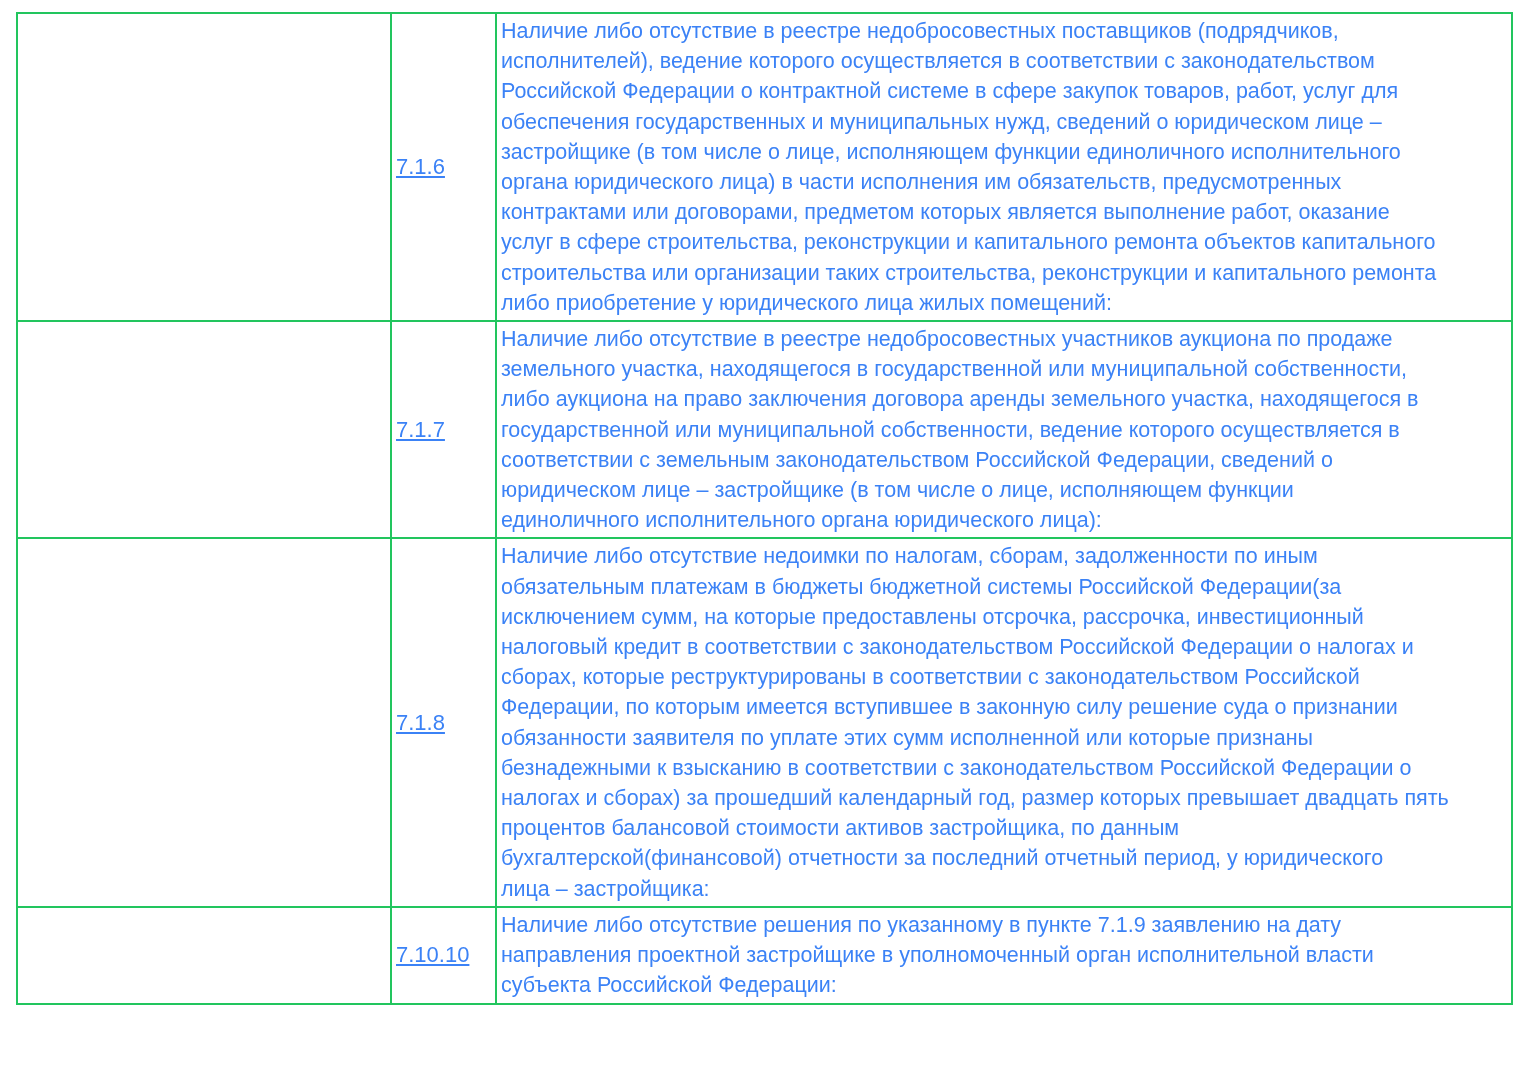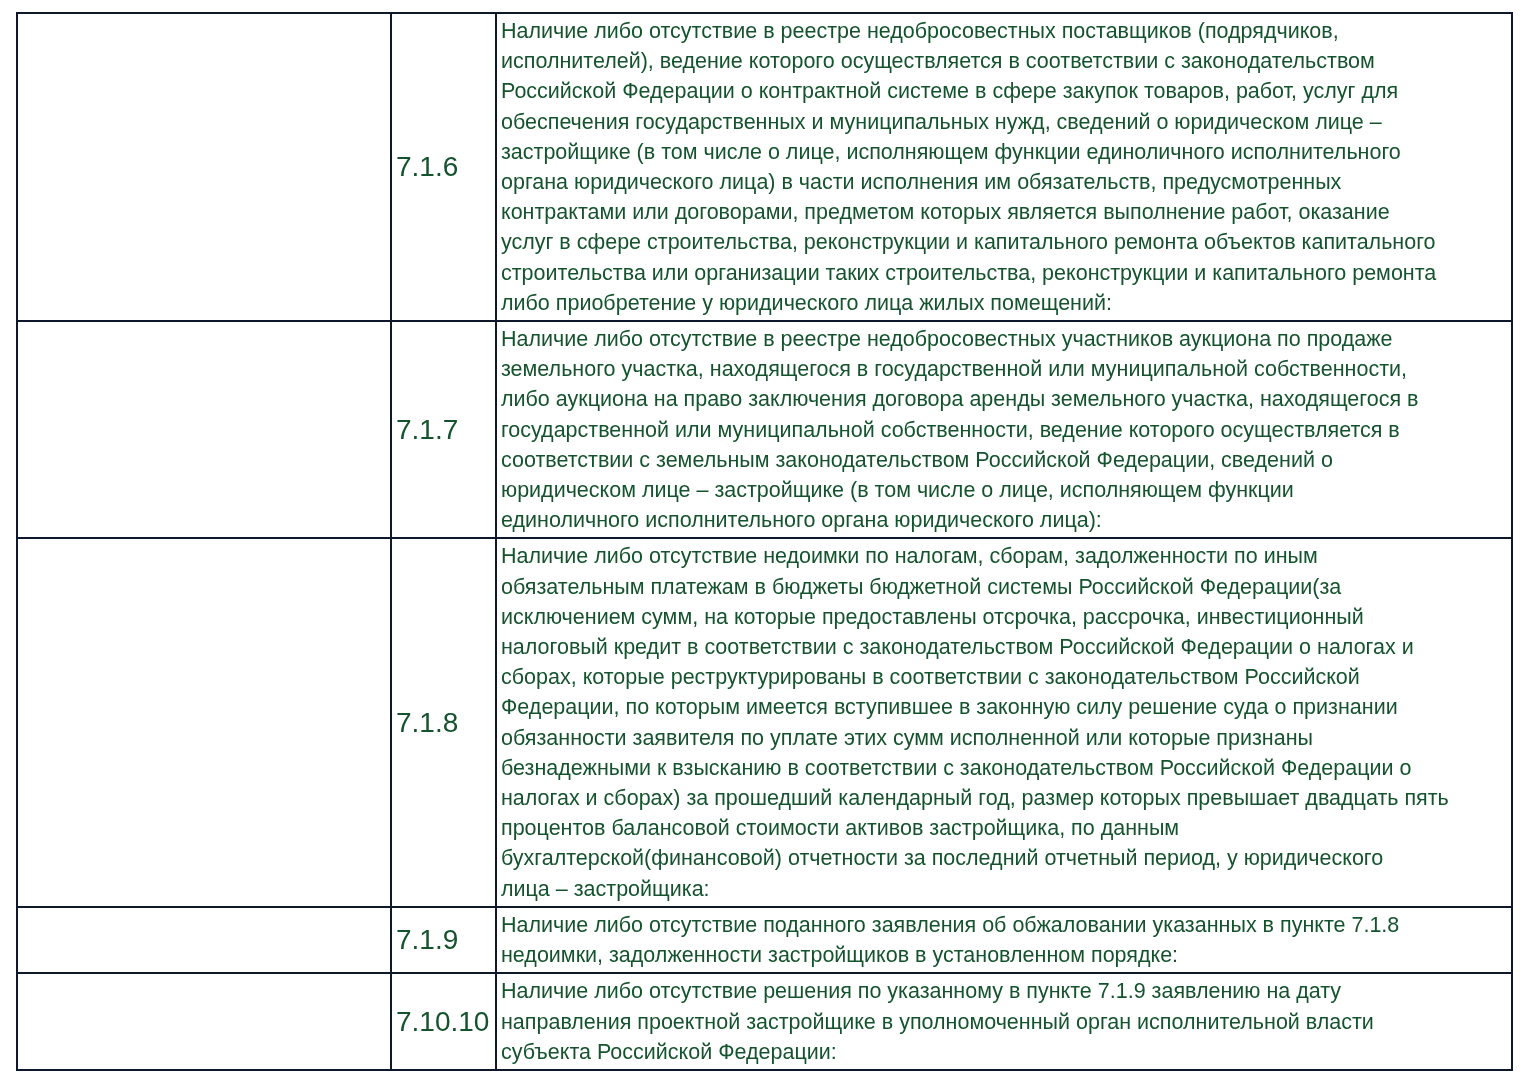--- a/index.html
+++ b/index.html
@@ -16,32 +16,33 @@
     font-family: "Liberation Sans", "DejaVu Sans", sans-serif;
     color: #000000;
   }
   table.doc-table {
     border-collapse: collapse;
     table-layout: fixed;
     margin: 12px 0 0 16px;
     width: 1495px;
   }
   table.doc-table td {
-    border: 2px solid #0f172a;
-    color: #14532d;
+    border: 2px solid #22c55e;
+    color: #3b82f6;
     overflow: hidden;
   }
   td.c-empty {
     
   }
   td.c-num {
     vertical-align: middle;
-    font-size: 28px;
+    font-size: 22px;
     padding: 1px 11px 1px 4px;
     line-height: 30px;
+    text-decoration: underline;
   }
   td.c-text {
     vertical-align: middle;
     font-size: 21.5px;
     line-height: 30.2px;
     padding: 2px 2px 2px 4px;
     white-space: pre-line;
   }
 </style>
 </head>
@@ -91,26 +92,20 @@
 Федерации, по которым имеется вступившее в законную силу решение суда о признании
 обязанности заявителя по уплате этих сумм исполненной или которые признаны
 безнадежными к взысканию в соответствии с законодательством Российской Федерации о
 налогах и сборах) за прошедший календарный год, размер которых превышает двадцать пять
 процентов балансовой стоимости активов застройщика, по данным
 бухгалтерской(финансовой) отчетности за последний отчетный период, у юридического
 лица – застройщика:</td>
       </tr>
       <tr>
         <td class="c-empty"></td>
-        <td class="c-num">7.1.9</td>
-        <td class="c-text">Наличие либо отсутствие поданного заявления об обжаловании указанных в пункте 7.1.8
-недоимки, задолженности застройщиков в установленном порядке:</td>
-      </tr>
-      <tr>
-        <td class="c-empty"></td>
         <td class="c-num">7.10.10</td>
         <td class="c-text">Наличие либо отсутствие решения по указанному в пункте 7.1.9 заявлению на дату
 направления проектной застройщике в уполномоченный орган исполнительной власти
 субъекта Российской Федерации:</td>
       </tr>
     </tbody>
   </table>
 </div>
 
 </body></html>

